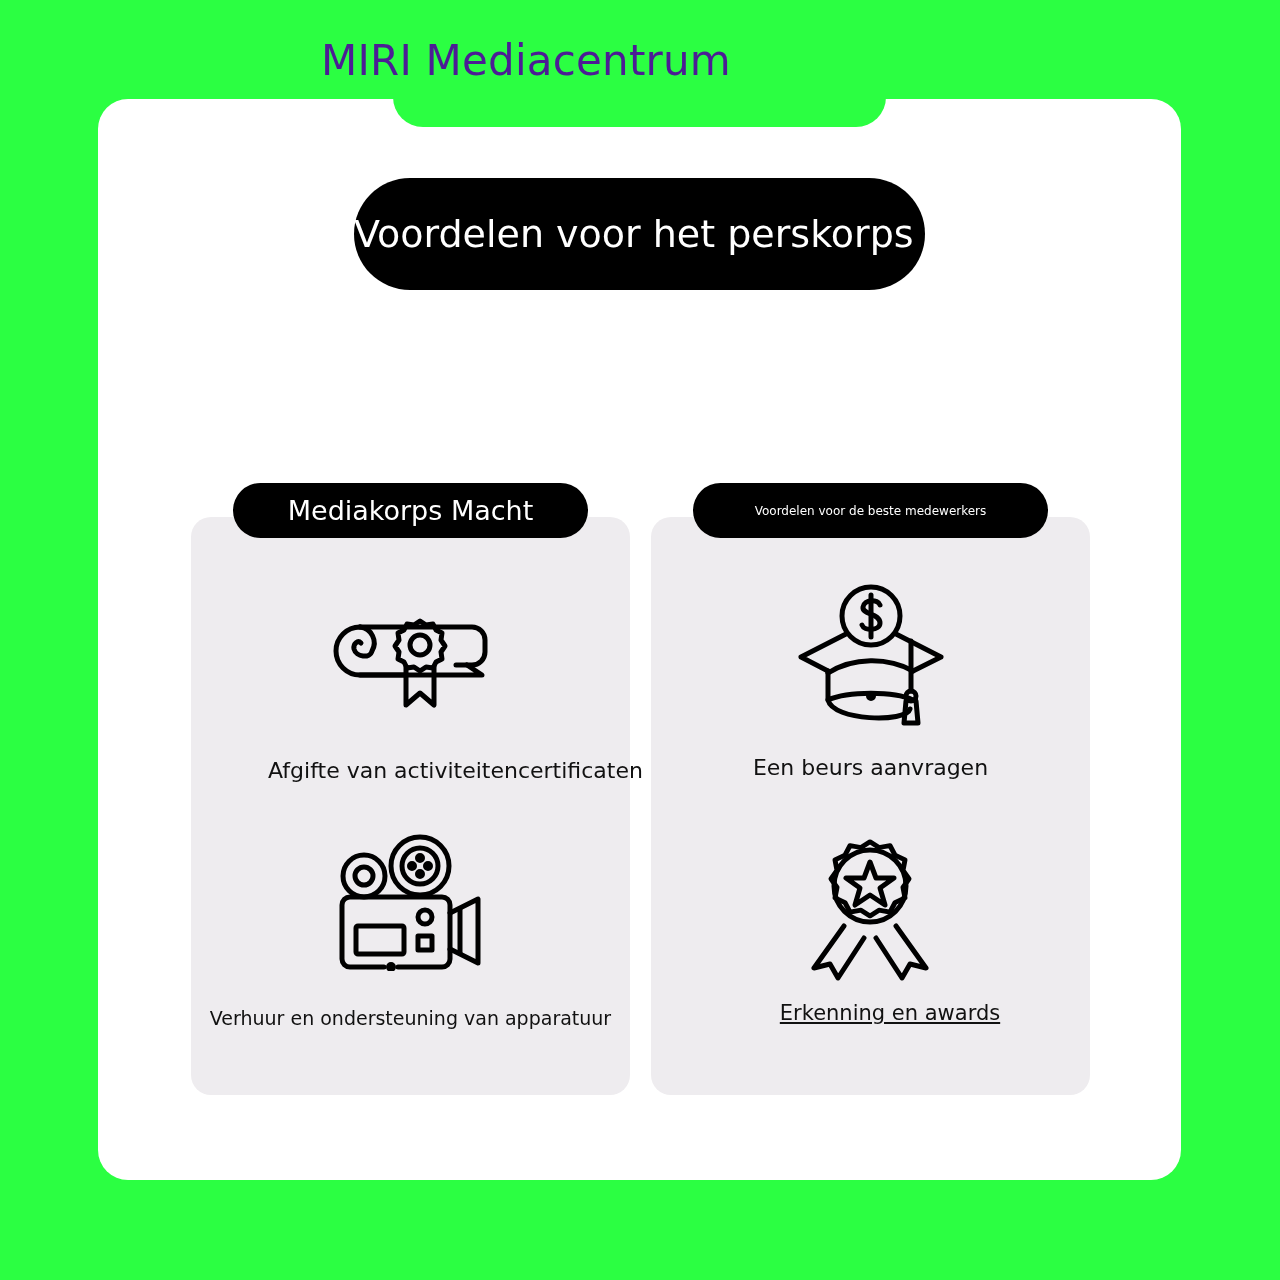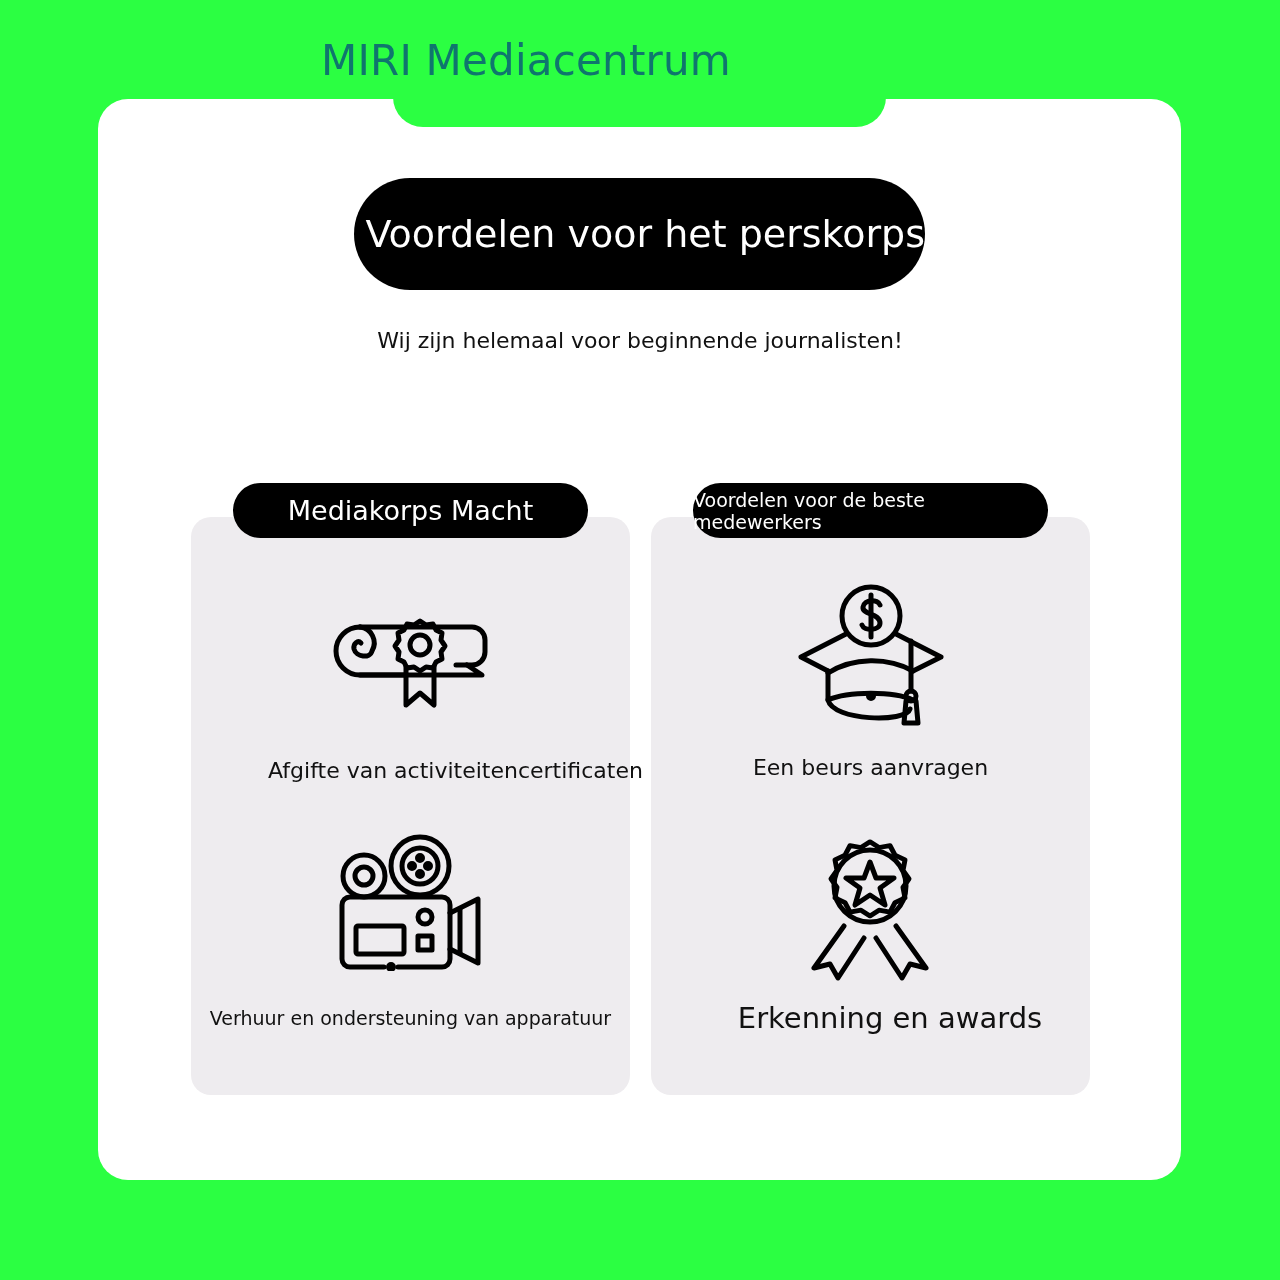--- a/index.html
+++ b/index.html
@@ -9,21 +9,21 @@
       font-family: "DejaVu Sans", "Liberation Sans", sans-serif;
       position: relative;
       overflow: hidden;
     }
     .brand-title {
       position: absolute;
       left: 0; top: 36px; width: 1052px;
       text-align: center;
       font-size: 42px;
       font-weight: 400;
-      color: #0f766e;
+      color: #4c1d95;
       letter-spacing: 0.2px;
       z-index: 3;
     }
     .card {
       position: absolute;
       left: 98px; top: 99px;
       width: 1083px; height: 1081px;
       background: #ffffff;
       border-radius: 30px;
       z-index: 1;
@@ -36,21 +36,21 @@
       border-radius: 0 0 30px 30px;
       z-index: 2;
     }
     .hero-pill {
       position: absolute;
       left: 354px; top: 178px;
       width: 571px; height: 112px;
       background: #000;
       border-radius: 56px;
       color: #fff;
-      display: flex; align-items: center; justify-content: flex-end;
+      display: flex; align-items: center; justify-content: flex-start;
       font-size: 38px;
       z-index: 3;
     }
     .intro {
       position: absolute;
       left: 0; top: 322px; width: 1280px;
       text-align: center;
       font-size: 22px;
       line-height: 37px;
       color: #111;
@@ -71,21 +71,21 @@
       position: absolute;
       top: 483px;
       width: 355px; height: 55px;
       background: #000;
       border-radius: 34px;
       color: #fff;
       display: flex; align-items: center; justify-content: center;
       z-index: 4;
     }
     .panel-pill.left { left: 233px; font-size: 27px; }
-    .panel-pill.right { left: 693px; font-size: 19px; }
+    .panel-pill.right { left: 693px; font-size: 12px; }
     .icon {
       position: absolute;
       z-index: 4;
     }
     .icon svg { display: block; width: 100%; height: 100%; }
     .benefit-label {
       position: absolute;
       text-align: center;
       color: #111;
       z-index: 4;
@@ -98,21 +98,20 @@
 <div class="tab-notch"></div>
 <div class="brand-title">MIRI Mediacentrum</div>
 
 <div class="card"></div>
 
 <div class="hero-pill">
   <span>Voordelen voor het perskorps</span>
 </div>
 
 <div class="intro">
-  <span>Wij zijn helemaal voor beginnende journalisten!</span>
 </div>
 
 <div class="panel left"></div>
 <div class="panel-pill left">
   <span>Mediakorps Macht</span>
 </div>
 
 <div class="icon" style="left:332px; top:617px; width:158px; height:92px;">
   <svg viewBox="0 0 158 92" fill="none" stroke="#000" stroke-width="5" stroke-linejoin="round" stroke-linecap="round">
 
@@ -175,13 +174,13 @@
 
 <div class="icon" style="left:808px; top:826px; width:124px; height:155px;">
   <svg viewBox="0 0 124 155" fill="none" stroke="#000" stroke-width="5" stroke-linejoin="round" stroke-linecap="round">
     <path d="M62 4 l9 6 11 -2 5 10 10 5 -2 11 6 9 -6 9 2 11 -10 5 -5 10 -11 -2 -9 6 -9 -6 -11 2 -5 -10 -10 -5 2 -11 -6 -9 6 -9 -2 -11 10 -5 5 -10 11 2z" transform="translate(0,12) scale(1,0.95)"></path>
     <circle cx="62" cy="60" r="36"></circle>
     <path d="M62 36 L68 52 L86 52 L72 62 L77 79 L62 69 L47 79 L52 62 L38 52 L56 52 Z"></path>
     <path d="M36 100 L6 142 L22 138 L30 152 L56 112"></path>
     <path d="M88 100 L118 142 L102 138 L94 152 L68 112"></path>
   </svg>
 </div>
-<div class="benefit-label" style="left:651px; top:1001px; width:478px; font-size:29px;">Erkenning en awards</div>
+<div class="benefit-label" style="left:651px; top:1001px; width:478px; font-size:21px;text-decoration:underline;">Erkenning en awards</div>
 
 </body></html>

